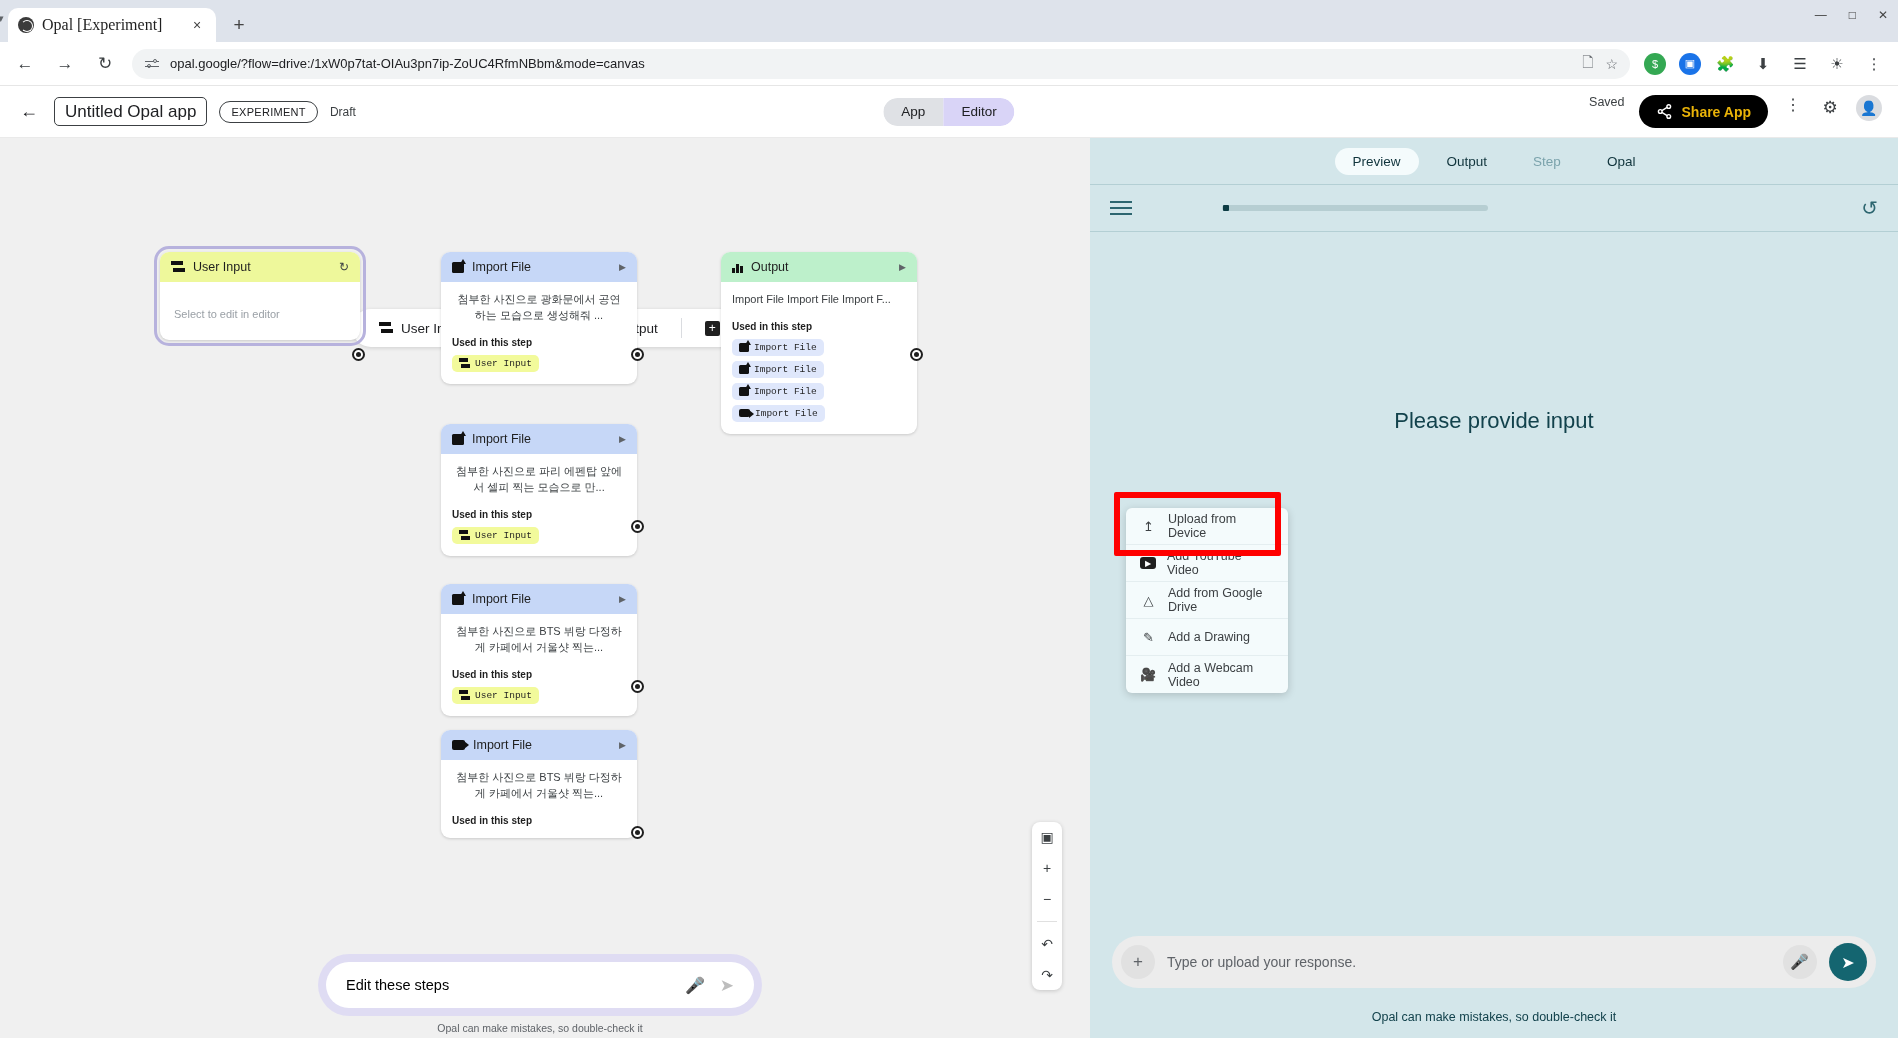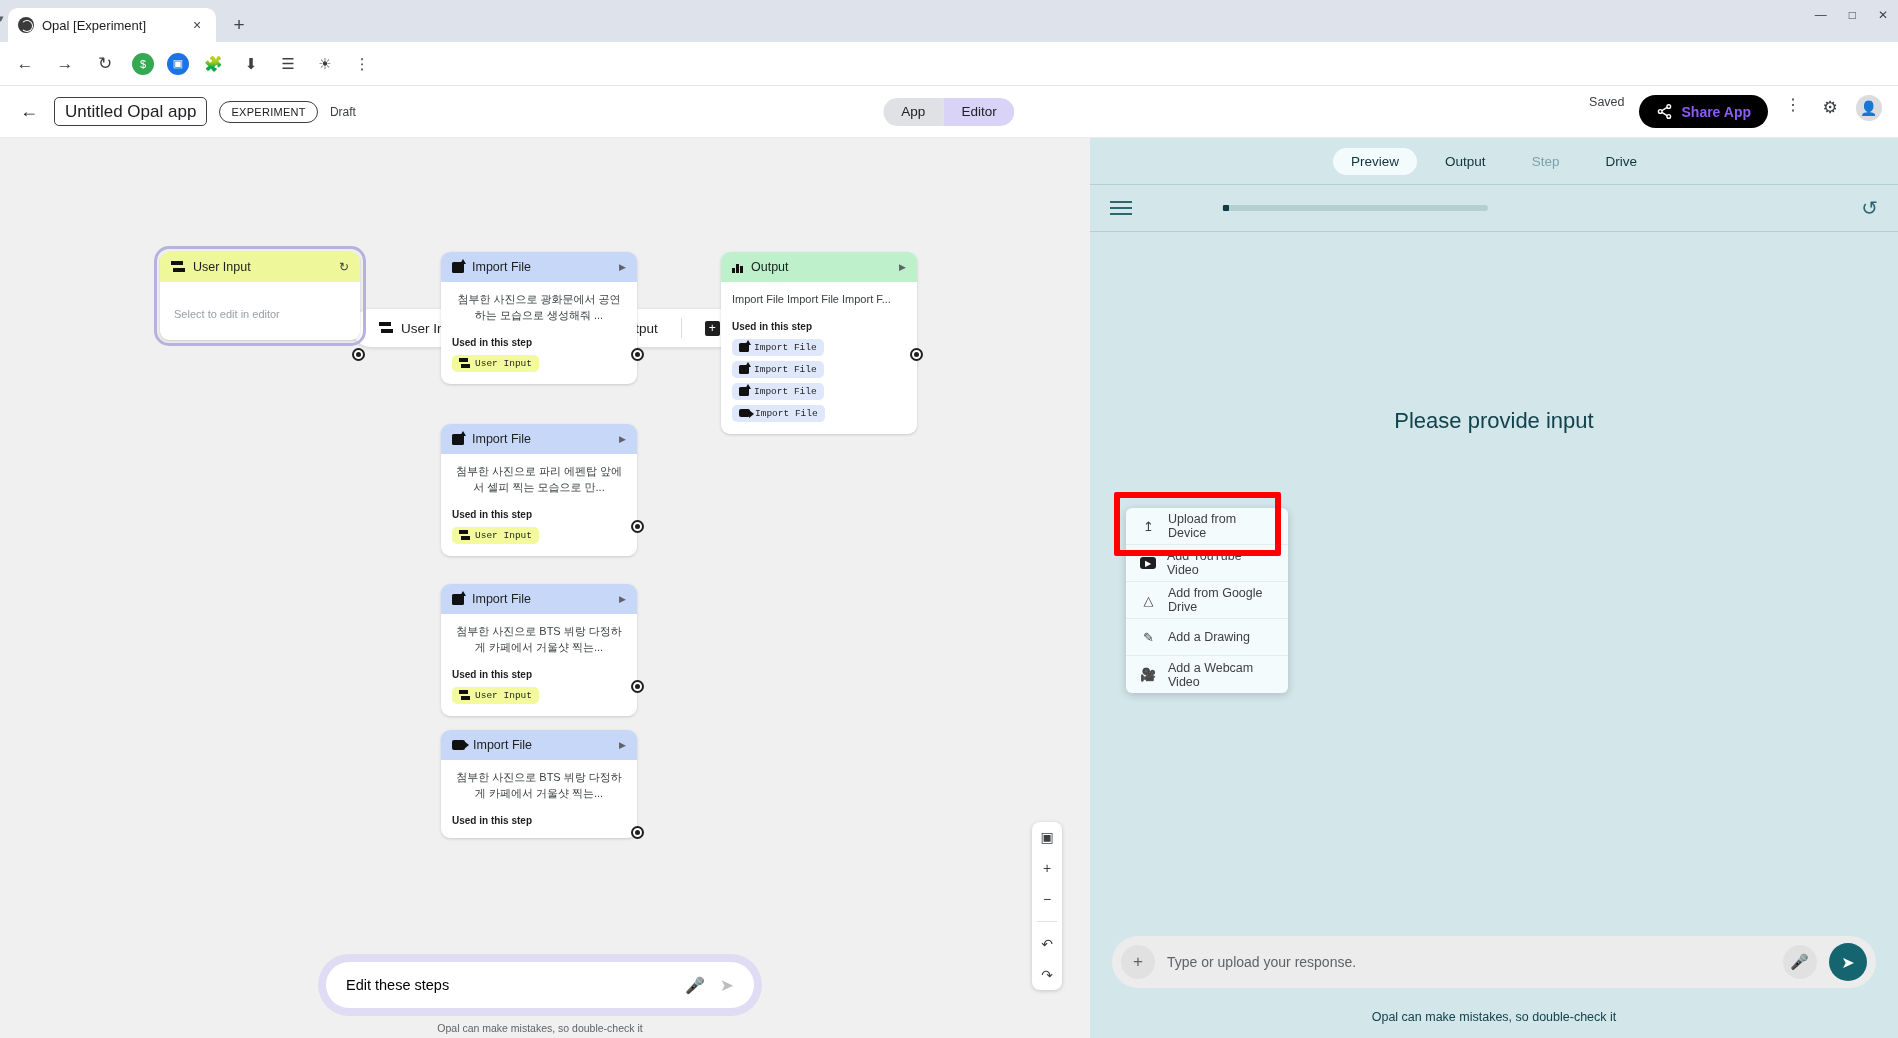--- a/index.html
+++ b/index.html
@@ -22,21 +22,21 @@
   }
   .tab-favicon {
     width: 16px; height: 16px; border-radius: 50%;
     background: #3b3b3b; position: relative; flex: none;
   }
   .tab-favicon::after {
     content: ""; position: absolute; left: 3px; top: 3px;
     width: 10px; height: 10px; border-radius: 50%;
     border: 1.6px solid #fff; border-left-color: transparent;
   }
-  .tab-title { flex: 1; white-space: nowrap; overflow: hidden; text-overflow: ellipsis; font-size: 13px; }
+  .tab-title { flex: 1; white-space: nowrap; overflow: hidden; text-overflow: ellipsis; font-size: 16px; font-family: Liberation Serif, serif; }
   .tab-close { width: 18px; height: 18px; display: grid; place-items: center; color: #444; font-size: 14px; }
   .new-tab { width: 30px; height: 30px; display: grid; place-items: center;
     color: #444; font-size: 19px; margin: 0 0 2px 8px; }
   .win-ctrls { position: absolute; right: 10px; top: 8px; display: flex; gap: 22px; color: #444; font-size: 12px; }
   .chrome-leftcaret { position: absolute; left: -2px; top: 12px; color: #5f6368; font-size: 11px; }
 
   .chrome-toolbar {
     height: 44px; background: #fff; display: flex; align-items: center;
     gap: 14px; padding: 0 12px; border-bottom: 1px solid #e6e6e6;
   }
@@ -79,21 +79,21 @@
   .seg {
     position: absolute; left: 50%; transform: translateX(-50%);
     display: flex; border-radius: 16px; overflow: hidden; height: 28px;
   }
   .seg-item { padding: 0 18px; display: grid; place-items: center; font-size: 13.5px; color: #202124; }
   .seg-app { background: #dfe1e5; border-radius: 16px 0 0 16px; }
   .seg-editor { background: #d9d4f7; border-radius: 0 16px 16px 0; }
   .hdr-right { margin-left: auto; display: flex; align-items: flex-start; gap: 14px; }
   .saved-txt { font-size: 12.5px; color: #3c4043; }
   .share-btn {
-    background: #000; color: #8b5cf6; border-radius: 18px; height: 33px;
+    background: #000; color: #eab308; border-radius: 18px; height: 33px;
     display: flex; align-items: center; gap: 9px; padding: 0 17px; font-size: 14px; font-weight: bold;
   }
   .kebab { width: 22px; text-align: center; font-size: 16px; color: #3c4043; letter-spacing: 0; }
   .avatar-lg { width: 26px; height: 26px; border-radius: 50%; background: #dadce0;
     display: grid; place-items: center; color: #5f6368; font-size: 14px; }
 
   
   .main { display: flex; height: calc(1038px - 42px - 44px - 52px); }
   .canvas {
     position: relative; flex: 1; background: #f0f0f0; overflow: hidden;
@@ -249,20 +249,31 @@
     <span>—</span>
     <span>□</span>
     <span>✕</span>
   </div>
 </div>
 
 <div class="chrome-toolbar">
   <div class="nav-icon">←</div>
   <div class="nav-icon">→</div>
   <div class="nav-icon">↻</div>
+  <div class="omnibox">
+    <div class="omni-tune">
+      <span class="omni-dot1"></span>
+        <span class="omni-dot2"></span>
+    </div>
+    <div class="omni-url">opal.google/?flow=drive:/1xW0p7tat-OIAu3pn7ip-ZoUC4RfmNBbm&amp;mode=canvas</div>
+    <div class="omni-right">
+      <span>🗋</span>
+      <span>☆</span>
+    </div>
+  </div>
   <div class="tb-right">
     <span class="ext-ico" style="background:#34a853">$</span>
     <span class="ext-ico" style="background:#1a73e8">▣</span>
     <span class="ico-btn">🧩</span>
     <span class="ico-btn">⬇</span>
     <span class="ico-btn">☰</span>
     <span class="ico-btn">☀</span>
     <span class="ico-btn">⋮</span>
   </div>
 </div>
@@ -471,21 +482,21 @@
       </div>
     </div>
     <div class="canvas-disclaimer">Opal can make mistakes, so double-check it</div>
   </div>
 
   <div class="preview">
     <div class="pv-tabs">
       <div class="pv-tab active">Preview</div>
       <div class="pv-tab">Output</div>
       <div class="pv-tab dim">Step</div>
-      <div class="pv-tab">Drive</div>
+      <div class="pv-tab">Opal</div>
     </div>
 
     <div class="pv-sub">
       <div class="hamburger">
           <i></i>
           <i></i>
           <i></i>
         </div>
       <div class="progress-track">
         <div class="progress-dot"></div>

